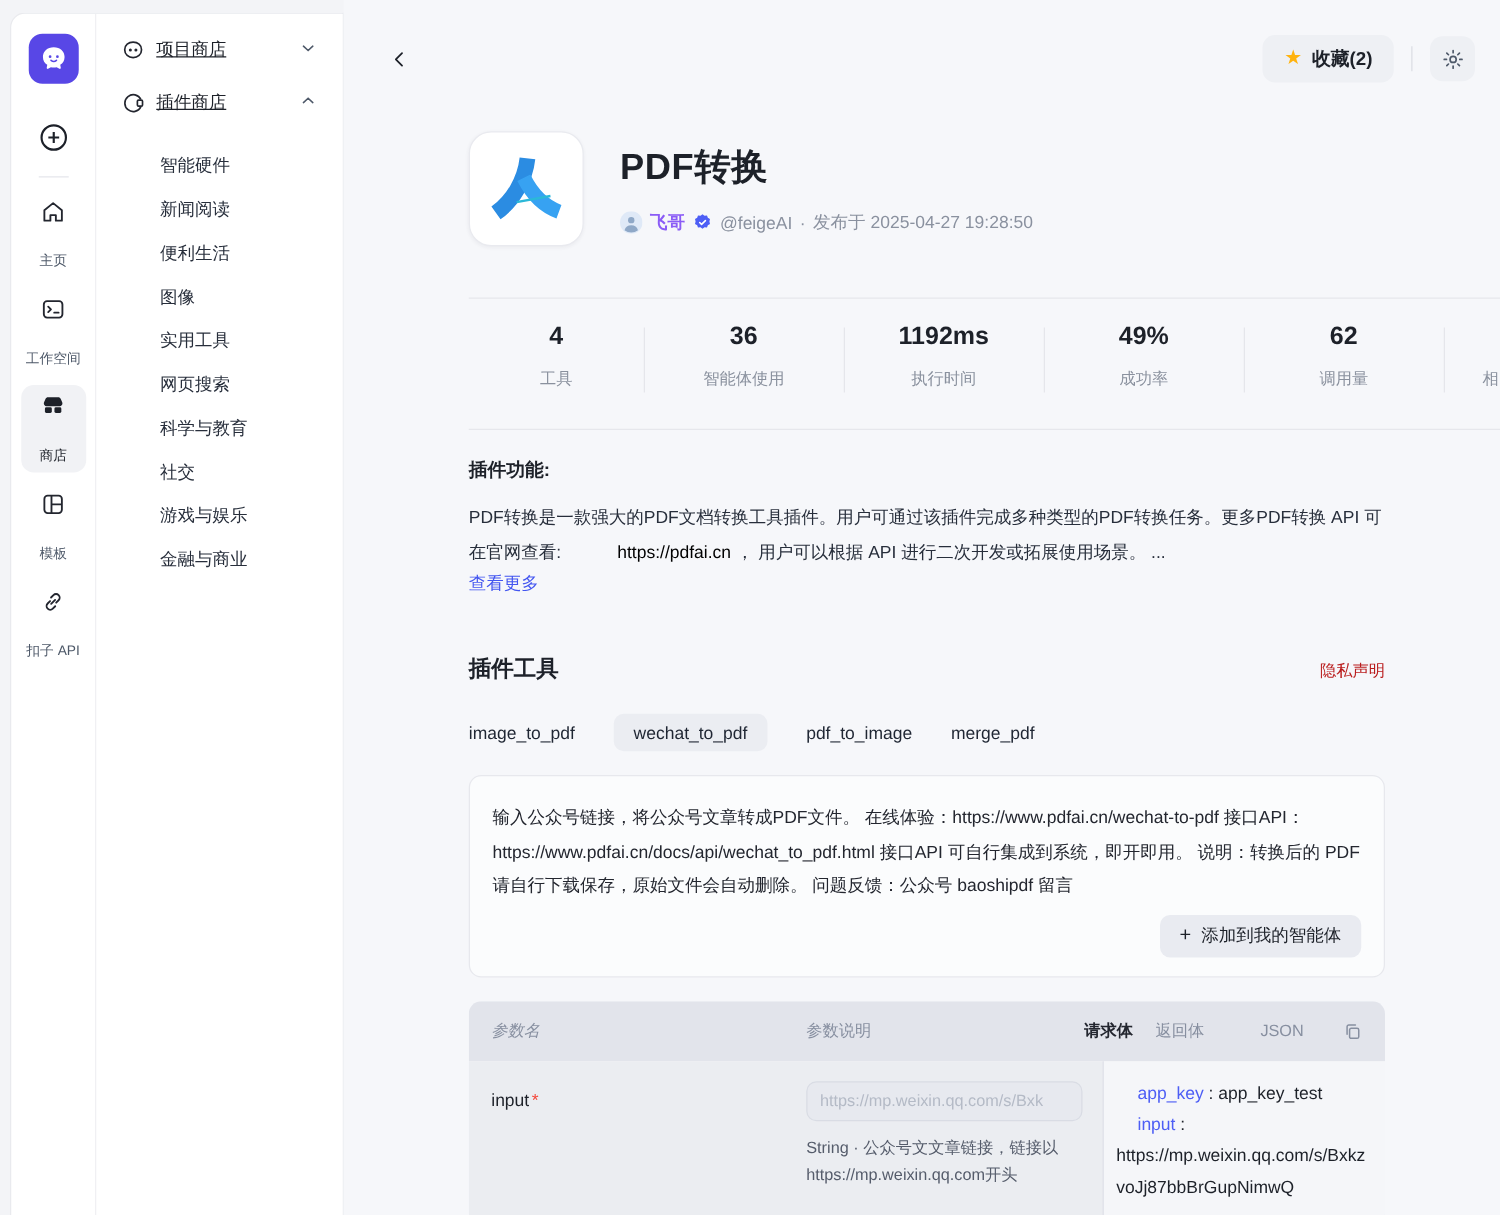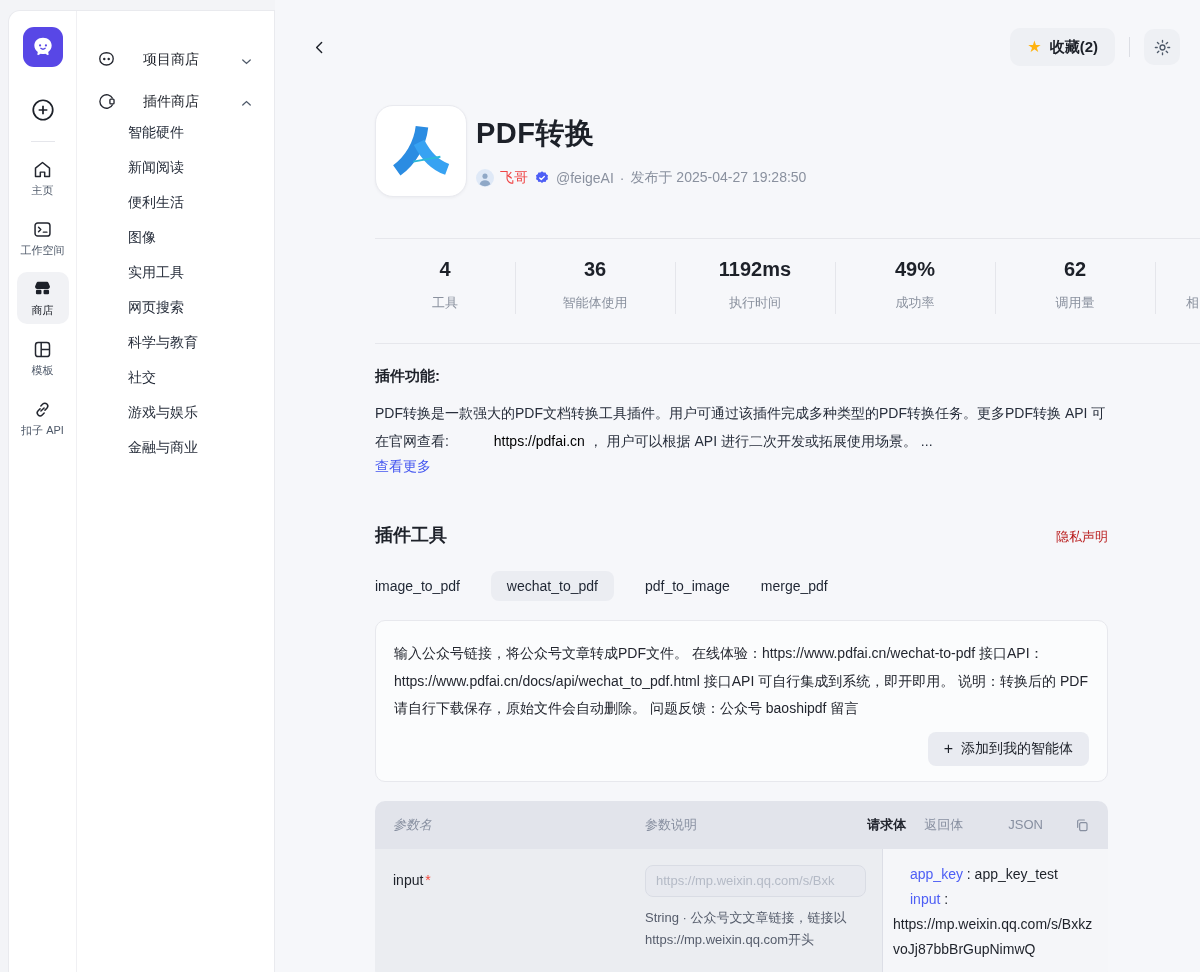--- a/index.html
+++ b/index.html
@@ -21,31 +21,31 @@
     flex-direction:column; align-items:center; padding-top:16px; flex-shrink:0;
   }
   .logo {
     width:40px; height:40px; border-radius:11px; background:#5847e6;
     display:flex; align-items:center; justify-content:center;
   }
   .plus-btn { margin-top:26px; width:34px; height:34px; display:flex; align-items:center; justify-content:center; cursor:pointer; }
   .rail-divider { width:24px; height:1px; background:#e5e6eb; margin:14px 0 10px; }
   .rail-item {
     width:52px; padding:7px 0 6px; margin-bottom:8px; border-radius:10px;
-    display:flex; flex-direction:column; align-items:center; gap:3px; cursor:pointer;
+    display:flex; flex-direction:column; align-items:center; gap:21px; cursor:pointer;
   }
   .rail-item .lbl { font-size:11px; color:#4e5969; white-space:nowrap; }
   .rail-item.active { background:#f1f2f5; }
   .rail-item.active .lbl { color:#1d2129; font-weight:400; }
 
   
   .navmenu { flex:1; padding:20px 14px 0; }
   .nav-group {
-    height:38px; display:flex; align-items:flex-end; gap:27px; padding:0 6px;
-    border-radius:8px; cursor:pointer; margin-bottom:4px;
+    height:38px; display:flex; align-items:flex-start; gap:9px; padding:0 6px;
+    border-radius:8px; cursor:pointer; margin-bottom:4px;text-decoration:underline;
   }
   .nav-group .txt { font-size:14px; font-weight:500; color:#1d2129; flex:1; }
   .nav-cat {
     height:35px; display:flex; align-items:center; padding-left:37px;
     font-size:14px; color:#272e3b; border-radius:8px; cursor:pointer;
   }
 
   
   .main { position:absolute; left:275px; top:0; right:0; bottom:0; background:#f6f7fa; }
   .back-btn {
@@ -63,29 +63,29 @@
   .star { color:#ffb30f; font-size:16px; line-height:1; }
   .actions-divider { width:1px; height:20px; background:#dcdee4; margin:0 14px; }
   .gear-btn {
     width:36px; height:36px; background:#eef0f4; border-radius:10px;
     display:flex; align-items:center; justify-content:center; cursor:pointer;
   }
 
   .content { margin-left:100px; width:733px; padding-top:105px; }
 
   
-  .plugin-head { display:flex; gap:9px; }
+  .plugin-head { display:flex; gap:29px; }
   .plugin-icon-card {
     width:92px; height:92px; background:#fff; border:1px solid #e9eaef;
     border-radius:18px; display:flex; align-items:center; justify-content:center;
     box-shadow:0 1px 3px rgba(30,35,60,.05); flex-shrink:0;
   }
   .plugin-title { font-size:29px; font-weight:700; color:#1d2129; margin-top:9px; letter-spacing:.5px; }
   .author-row { display:flex; align-items:center; gap:6px; margin-top:15px; font-size:14px; }
-  .author-name { color:#ef4444; font-weight:400; }
+  .author-name { color:#8b5cf6; font-weight:700; }
   .author-handle, .author-sep, .author-date { color:#8a919f; }
 
   
   .stats {
     margin-top:41px; width:965px; display:flex;
     border-top:1px solid #e6e7ec; border-bottom:1px solid #e6e7ec;
     padding:19px 0 31px;
   }
   .stat { width:160px; text-align:center; position:relative; }
   .stat:first-child { width:140px; }

